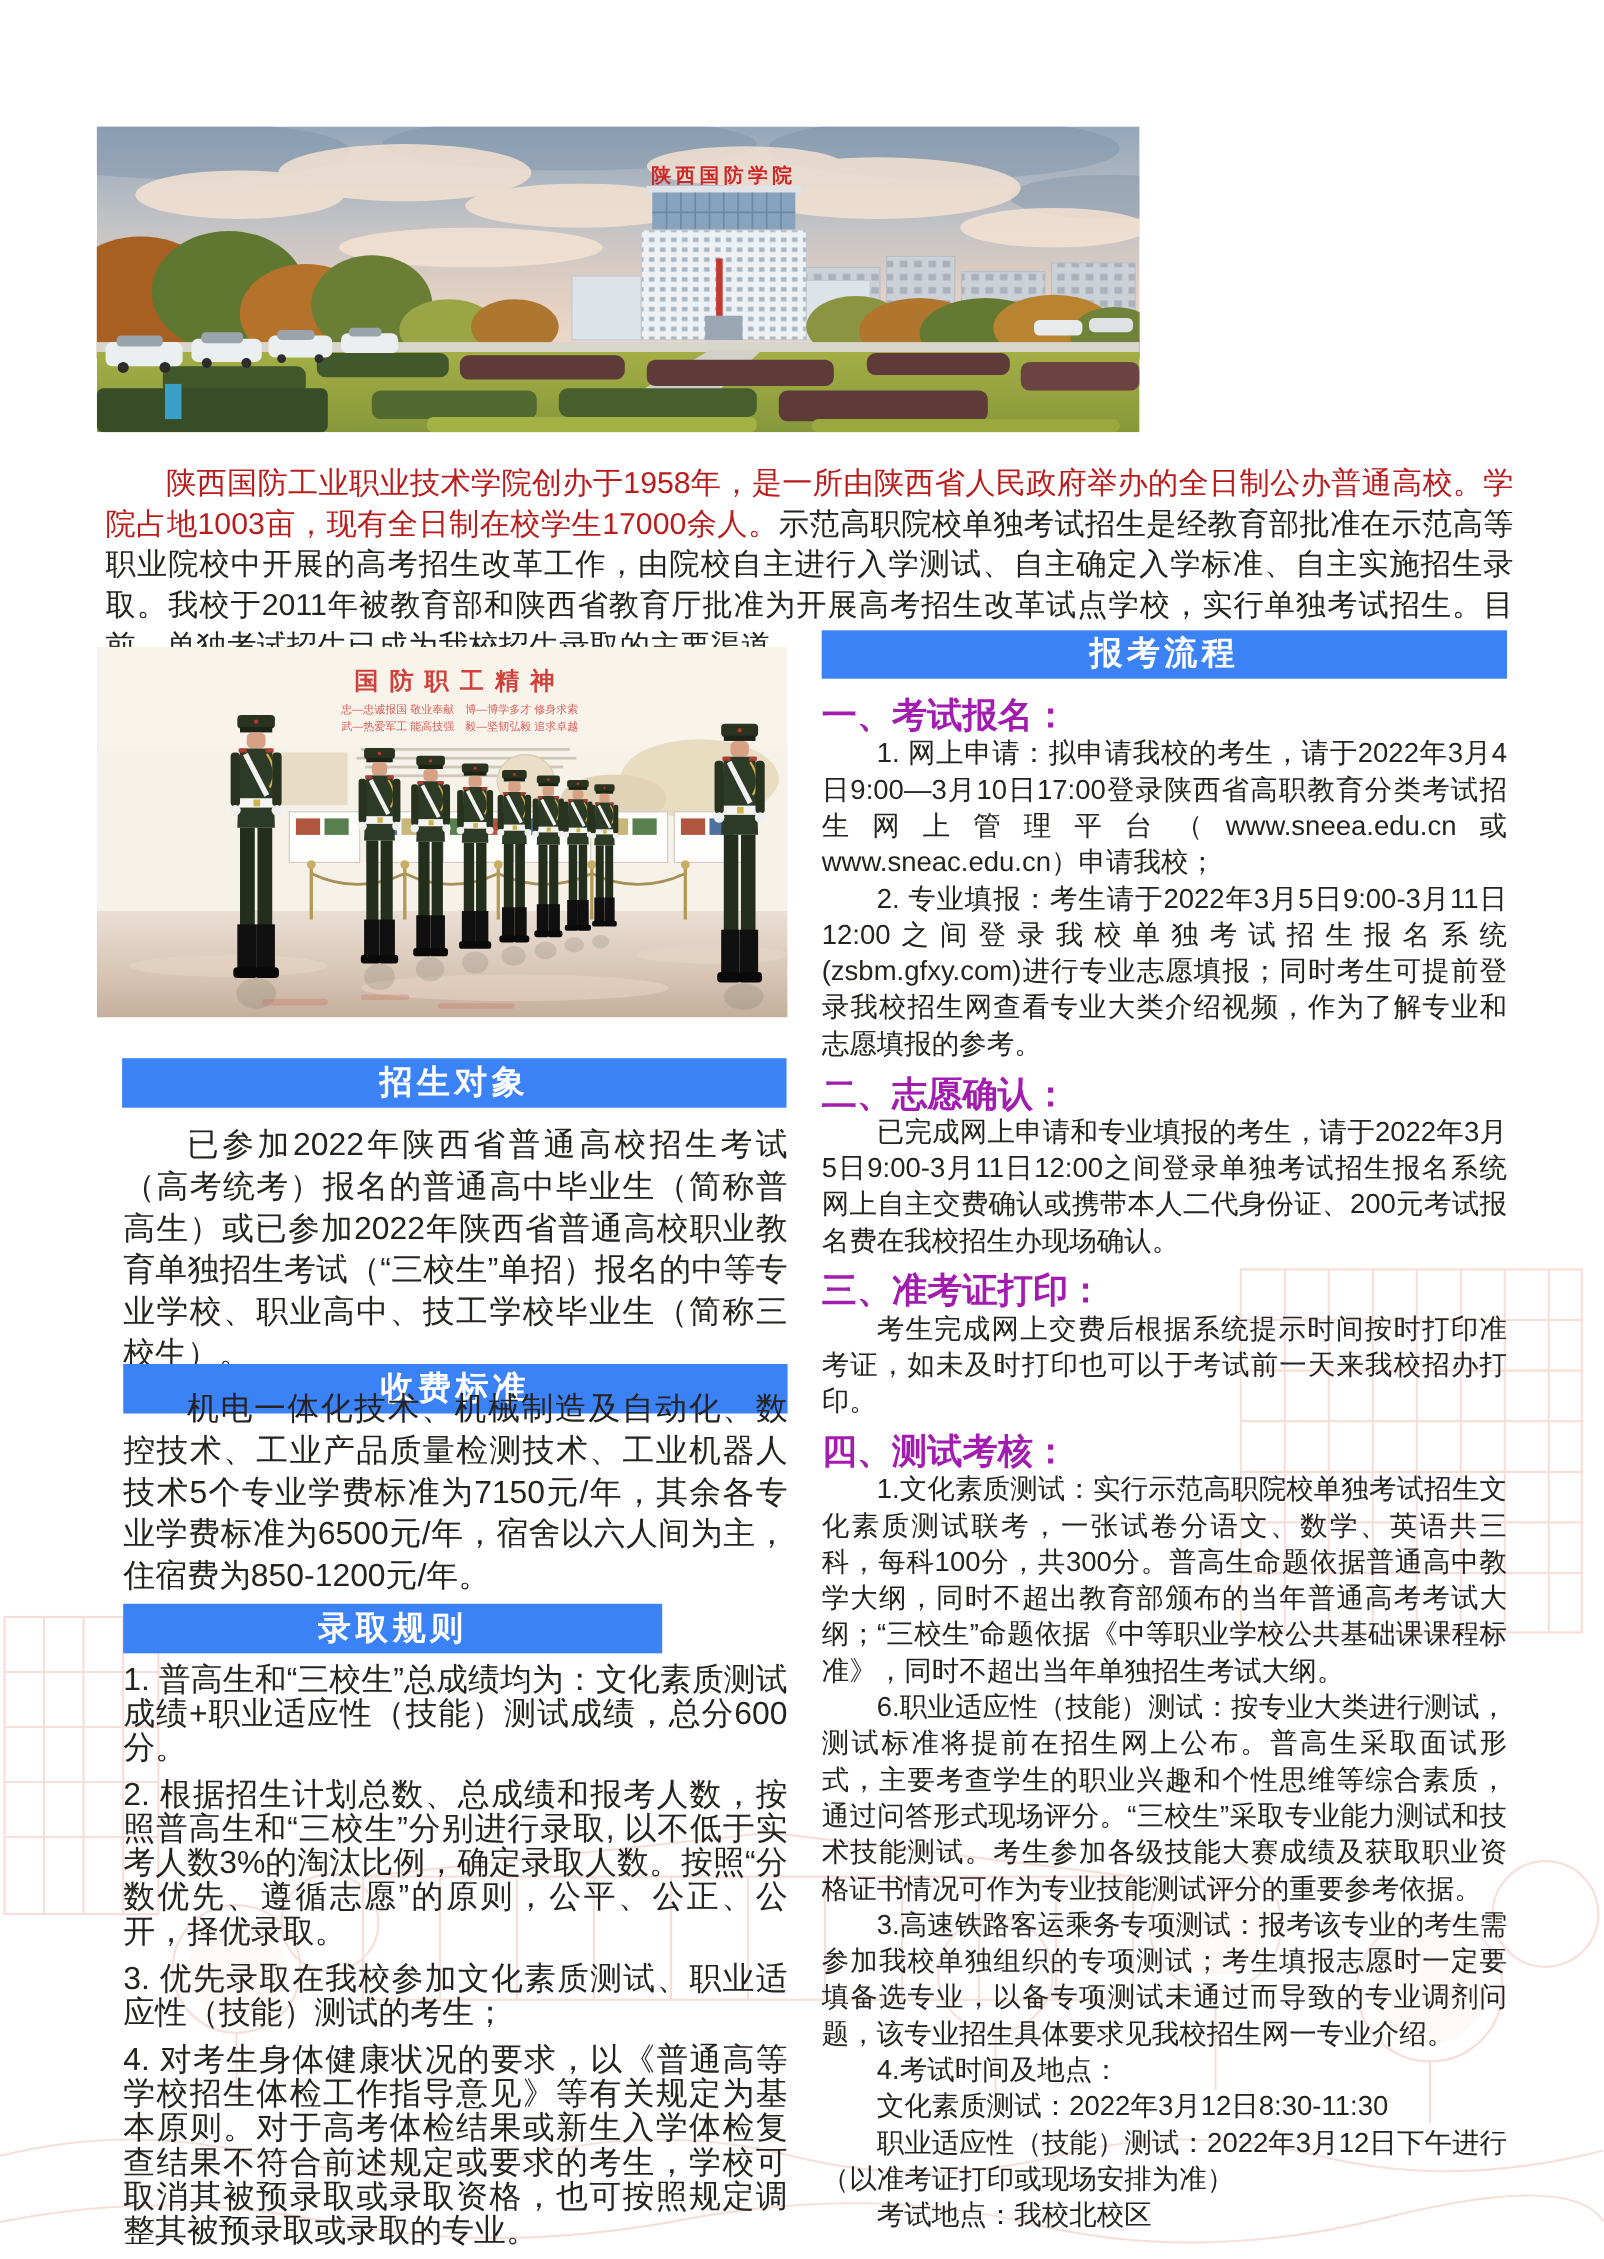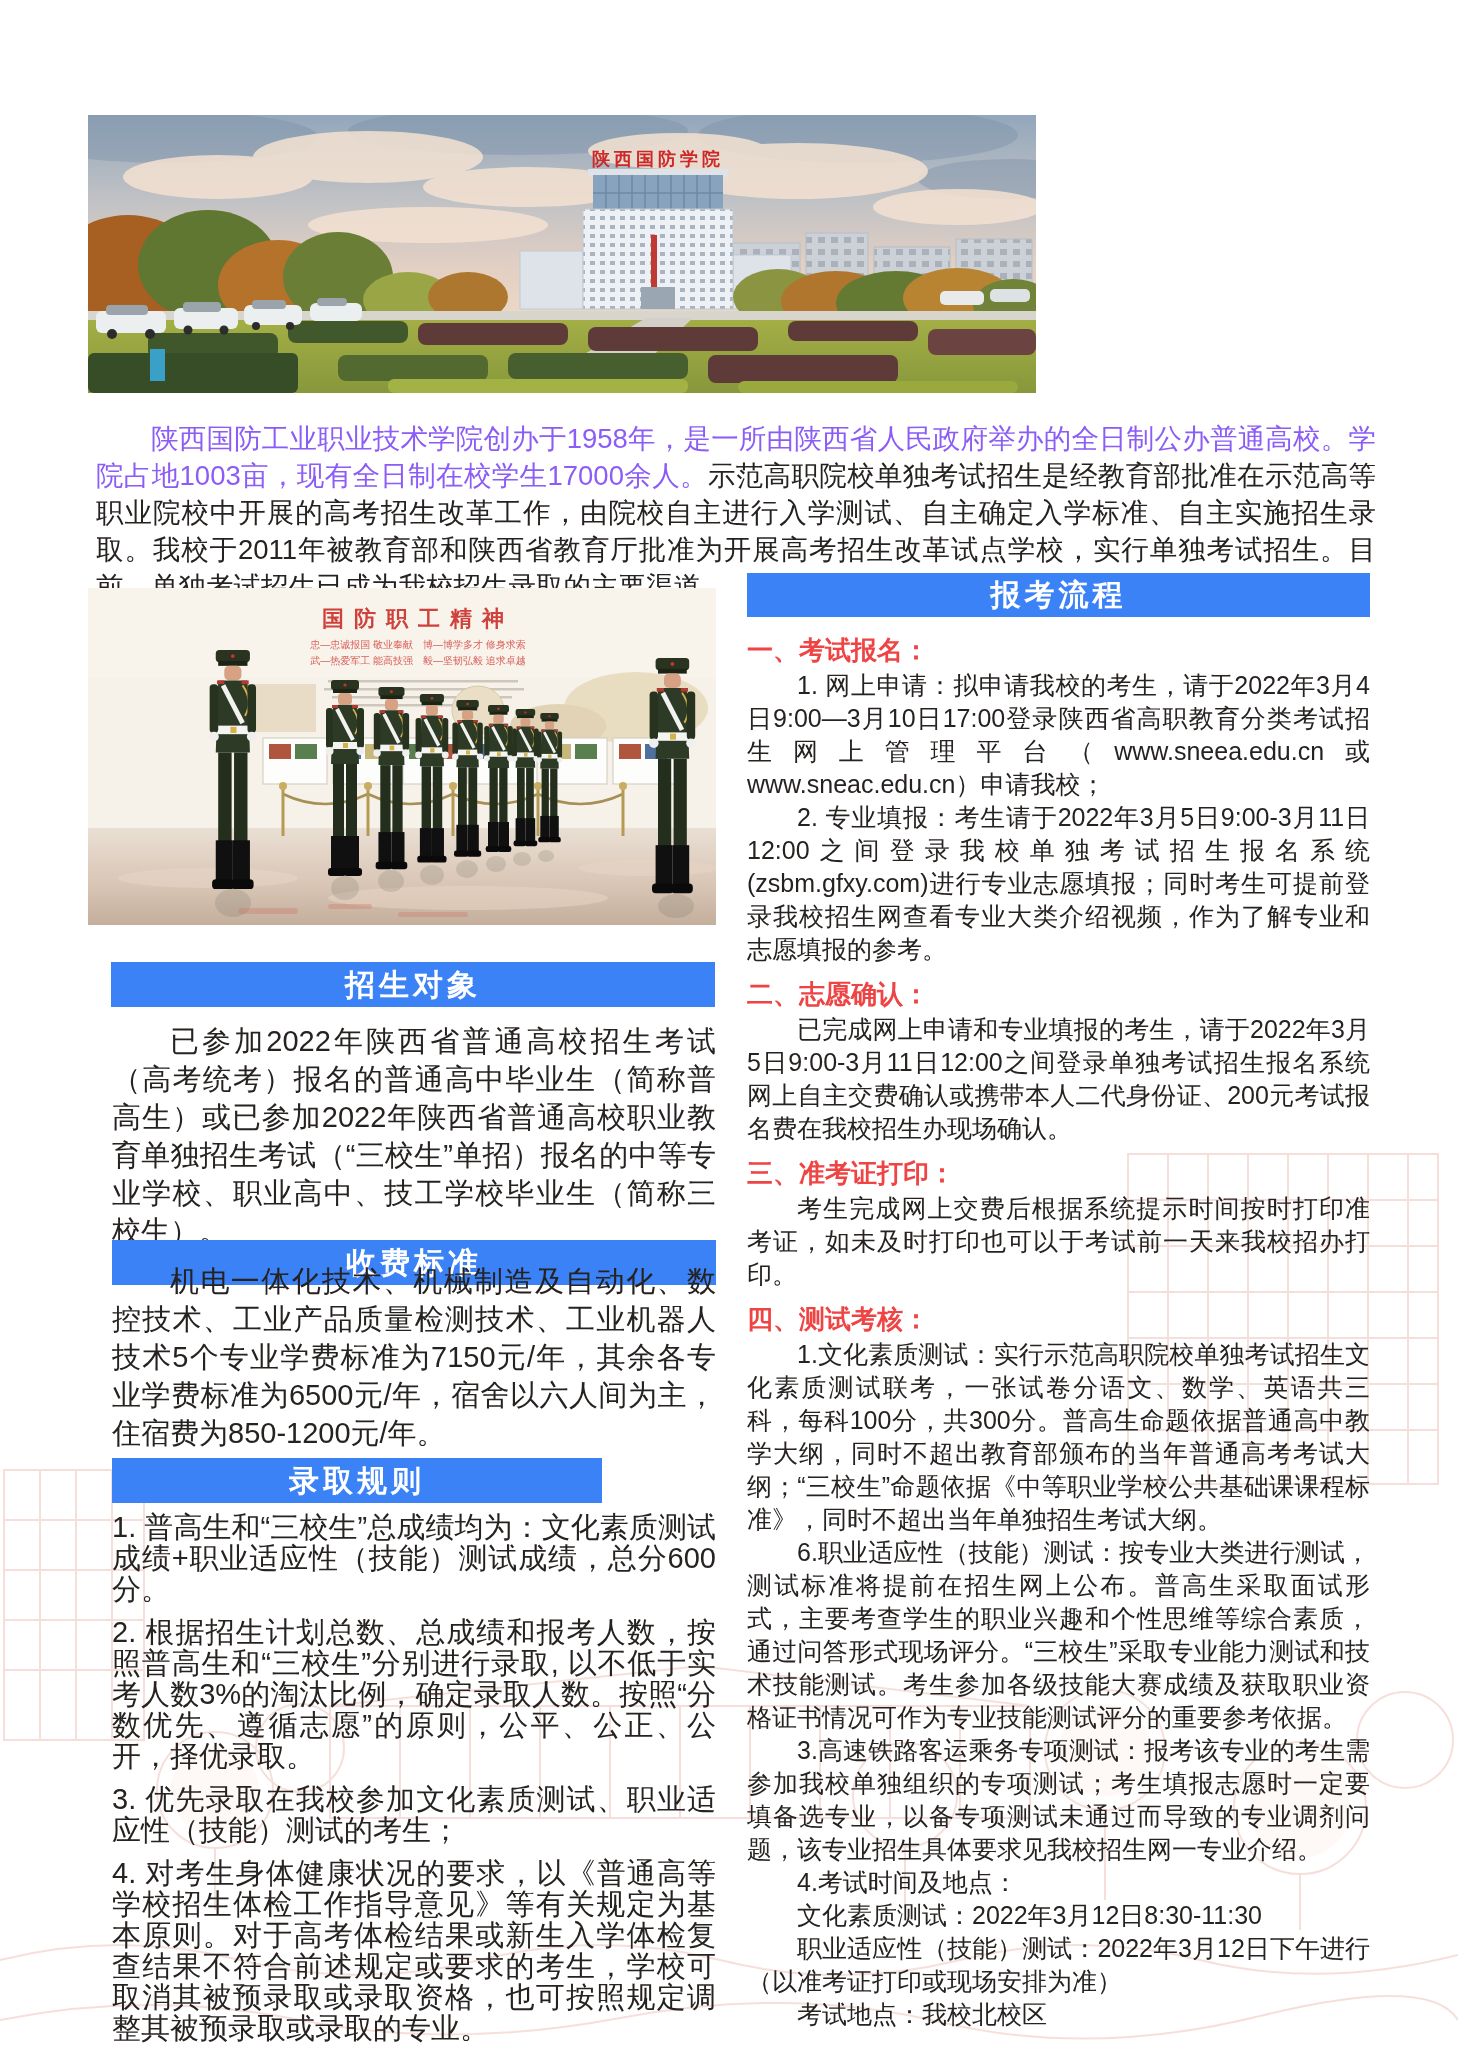--- a/index.html
+++ b/index.html
@@ -4,42 +4,42 @@
 <style>
   html,body{margin:0;padding:0;background:#ffffff;}
   .page{position:relative;width:1458px;height:2054px;background:#fff;overflow:hidden;
         font-family:"Liberation Sans",sans-serif;color:#262220;}
   .abs{position:absolute;}
   
   .photo-campus{left:88px;top:115px;width:948px;height:278px;display:block;}
   
   .intro{left:96px;top:420px;width:1280px;font-size:27.5px;line-height:37px;
          text-align:justify;text-indent:2em;margin:0;}
-  .intro .red{color:#8b5cf6;}
+  .intro .red{color:#b91c1c;}
   .intro .blk{color:#262220;}
   
   .photo-honor{left:88px;top:588px;width:628px;height:337px;display:block;}
   
   .banner{height:45px;background:#3b82f6;color:#ffffff;font-size:30px;font-weight:bold;
           text-align:center;line-height:45px;letter-spacing:4px;}
   .bn1{left:111px;top:962px;width:604px;}
   .bn2{left:112px;top:1240px;width:604px;}
   .bn3{left:112px;top:1458px;width:490px;}
   .bnr{left:747px;top:573px;width:623px;height:44px;line-height:44px;}
   
   .ltext{left:112px;width:604px;font-size:29px;text-align:justify;}
   .t1{top:1022px;line-height:38px;}
   .t2{top:1262px;line-height:38px;}
   .rules{top:1512px;line-height:31px;}
   .ltext p{margin:0;}
   .rules p{margin:0 0 12px 0;}
   .indent{text-indent:2em;}
   
   .rcol{left:747px;top:633px;width:623px;font-size:25px;line-height:33px;text-align:justify;}
-  .rcol h3{font-size:26px;line-height:34px;margin:11px 0 2px 0;font-weight:bold;color:#ef4444;}
+  .rcol h3{font-size:32px;line-height:34px;margin:11px 0 2px 0;font-weight:bold;color:#a21caf;}
   .rcol h3.first{margin-top:0;}
   .rcol p{margin:0;text-indent:2em;}
   
   .watermark{left:0;top:1140px;width:1458px;height:914px;opacity:.5;pointer-events:none;}
 </style>
 </head>
 <body>
 
 <div class="page">
 

